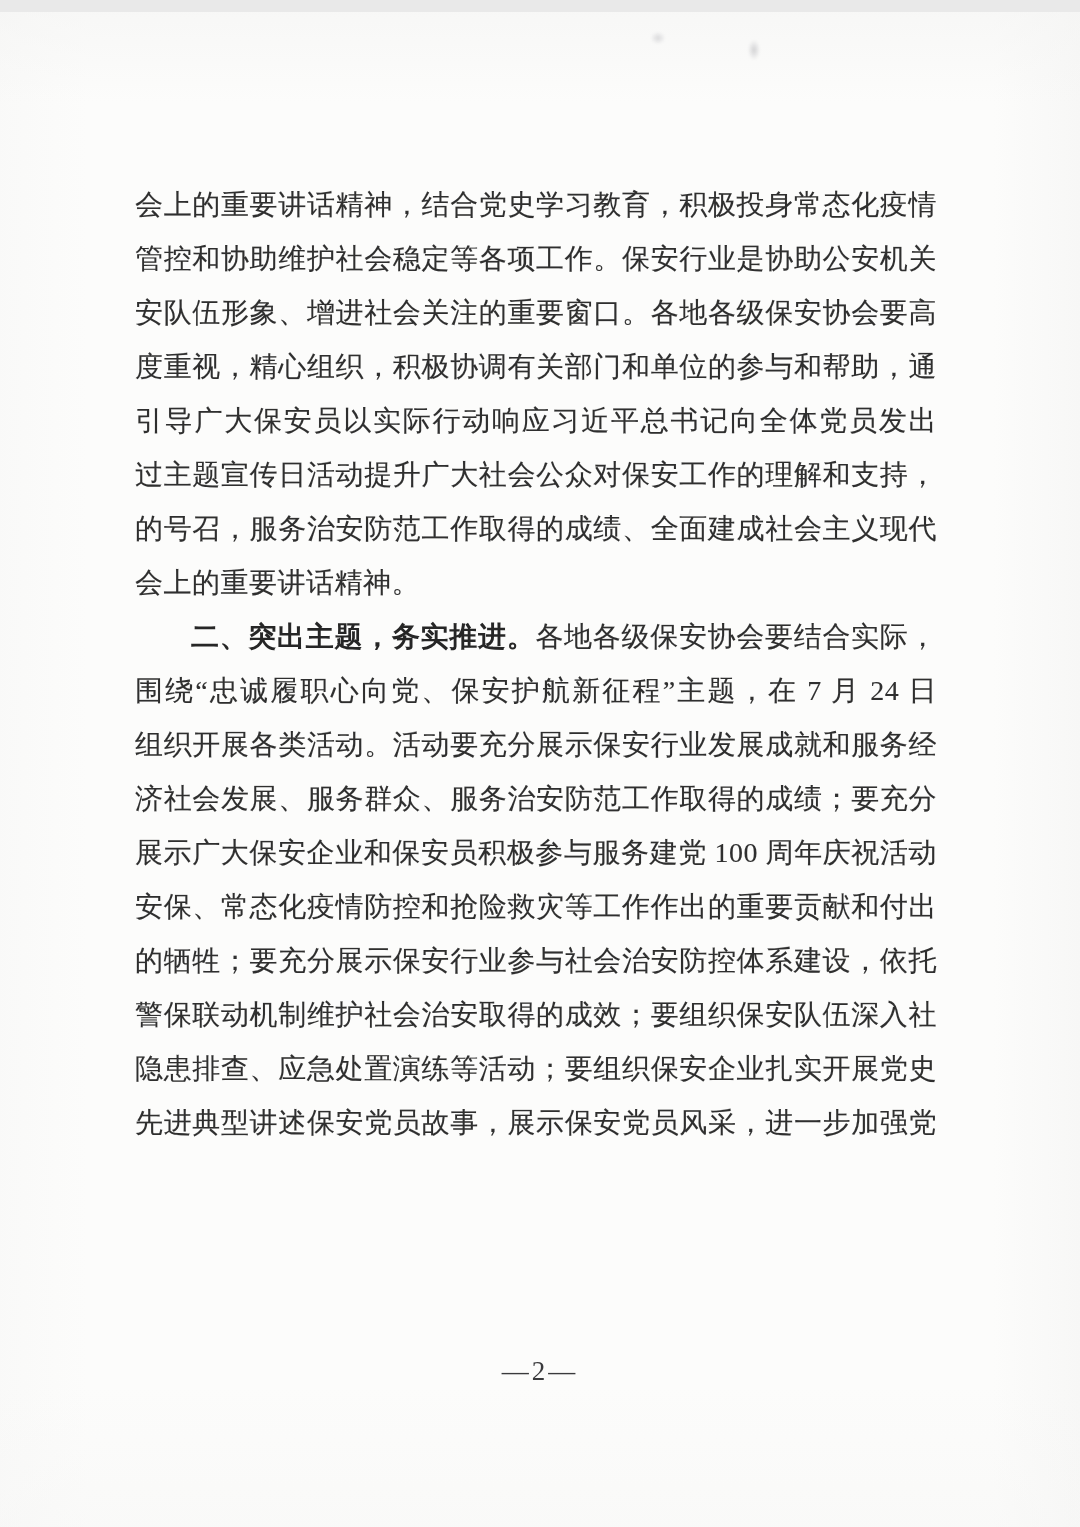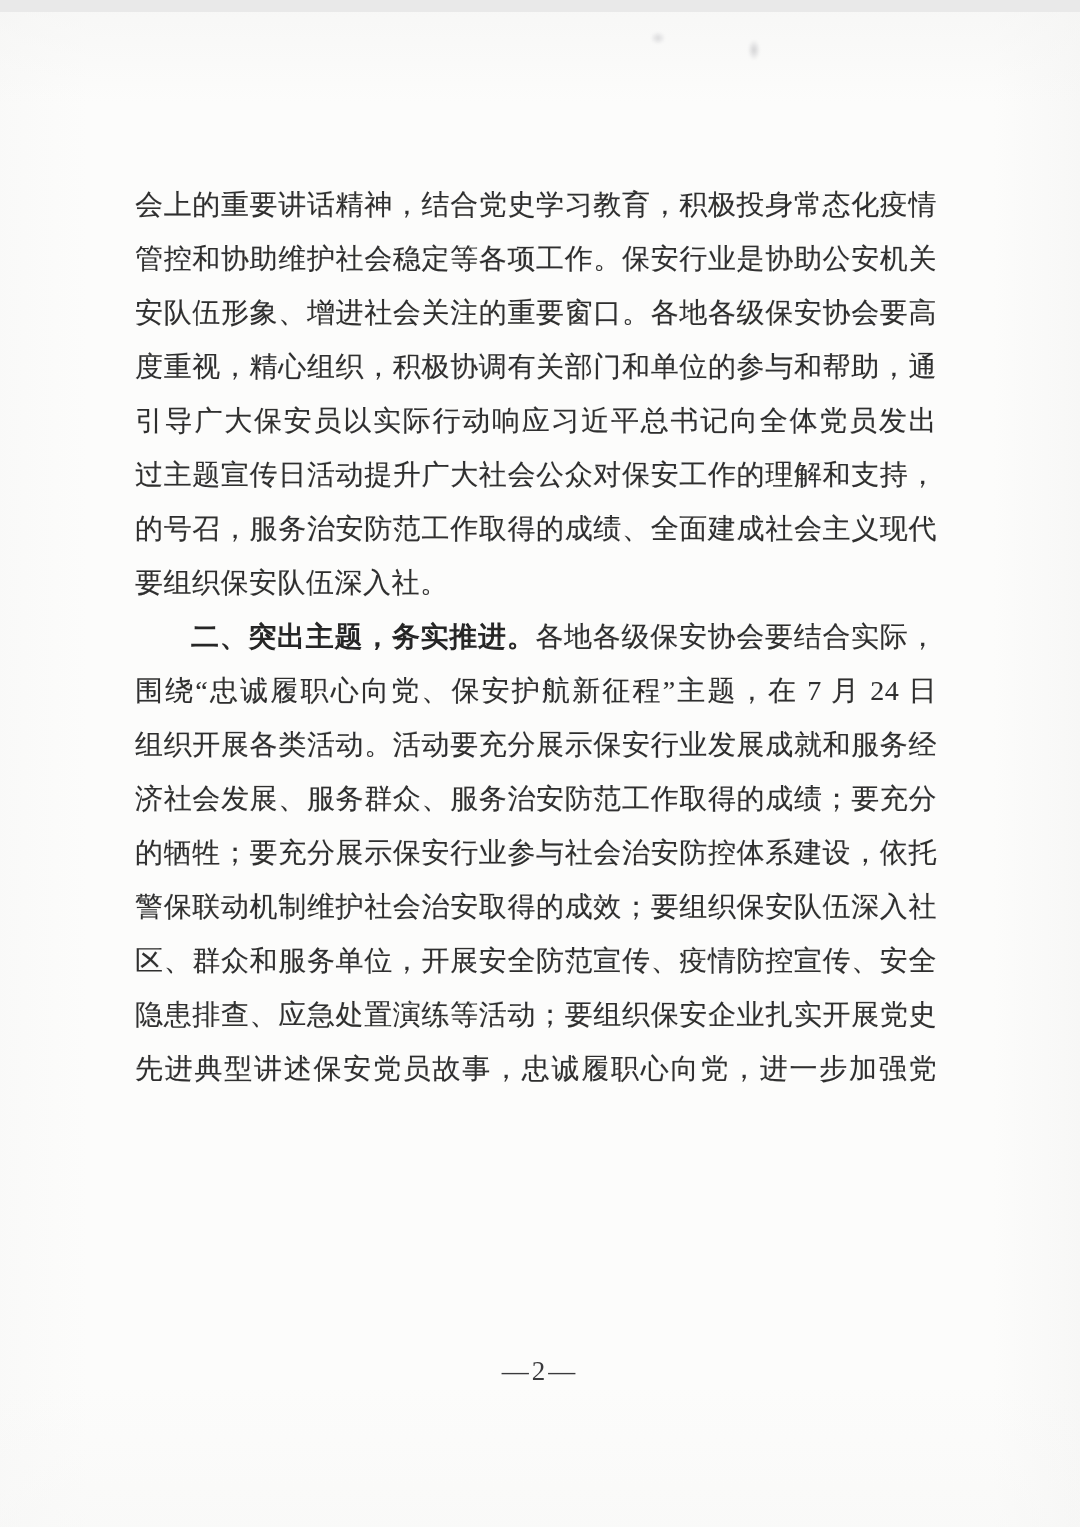--- a/index.html
+++ b/index.html
@@ -86,26 +86,27 @@
   <div class="scan-speck speck-2"></div>
 
   <div class="text-block">
       <div class="line">会上的重要讲话精神，结合党史学习教育，积极投身常态化疫情</div>
       <div class="line">管控和协助维护社会稳定等各项工作。保安行业是协助公安机关</div>
       <div class="line">安队伍形象、增进社会关注的重要窗口。各地各级保安协会要高</div>
       <div class="line">度重视，精心组织，积极协调有关部门和单位的参与和帮助，通</div>
       <div class="line">引导广大保安员以实际行动响应习近平总书记向全体党员发出</div>
       <div class="line">过主题宣传日活动提升广大社会公众对保安工作的理解和支持，</div>
       <div class="line">的号召，服务治安防范工作取得的成绩、全面建成社会主义现代化</div>
-      <div class="line no-justify">要组织保安队伍深入社。</div>
+      <div class="line no-justify">会上的重要讲话精神。</div>
       <div class="line indent"><span class="bold-prefix">二、突出主题，务实推进。</span>各地各级保安协会要结合实际，</div>
       <div class="line">围绕“忠诚履职心向党、保安护航新征程”主题，在 7 月 24 日</div>
       <div class="line">组织开展各类活动。活动要充分展示保安行业发展成就和服务经</div>
       <div class="line">济社会发展、服务群众、服务治安防范工作取得的成绩；要充分</div>
+      <div class="line">展示广大保安企业和保安员积极参与服务建党 100 周年庆祝活动</div>
+      <div class="line">安保、常态化疫情防控和抢险救灾等工作作出的重要贡献和付出</div>
       <div class="line">的牺牲；要充分展示保安行业参与社会治安防控体系建设，依托</div>
       <div class="line">警保联动机制维护社会治安取得的成效；要组织保安队伍深入社</div>
-      <div class="line">区、群众和服务单位，开展安全防范宣传、疫情防控宣传、安全</div>
       <div class="line">隐患排查、应急处置演练等活动；要组织保安企业扎实开展党史</div>
-      <div class="line">先进典型讲述保安党员故事，忠诚履职心向党，进一步加强党</div>
+      <div class="line">先进典型讲述保安党员故事，展示保安党员风采，进一步加强党</div>
     </div>
 
   <div class="page-number">—2—</div>
 </div>
 
 </body></html>

